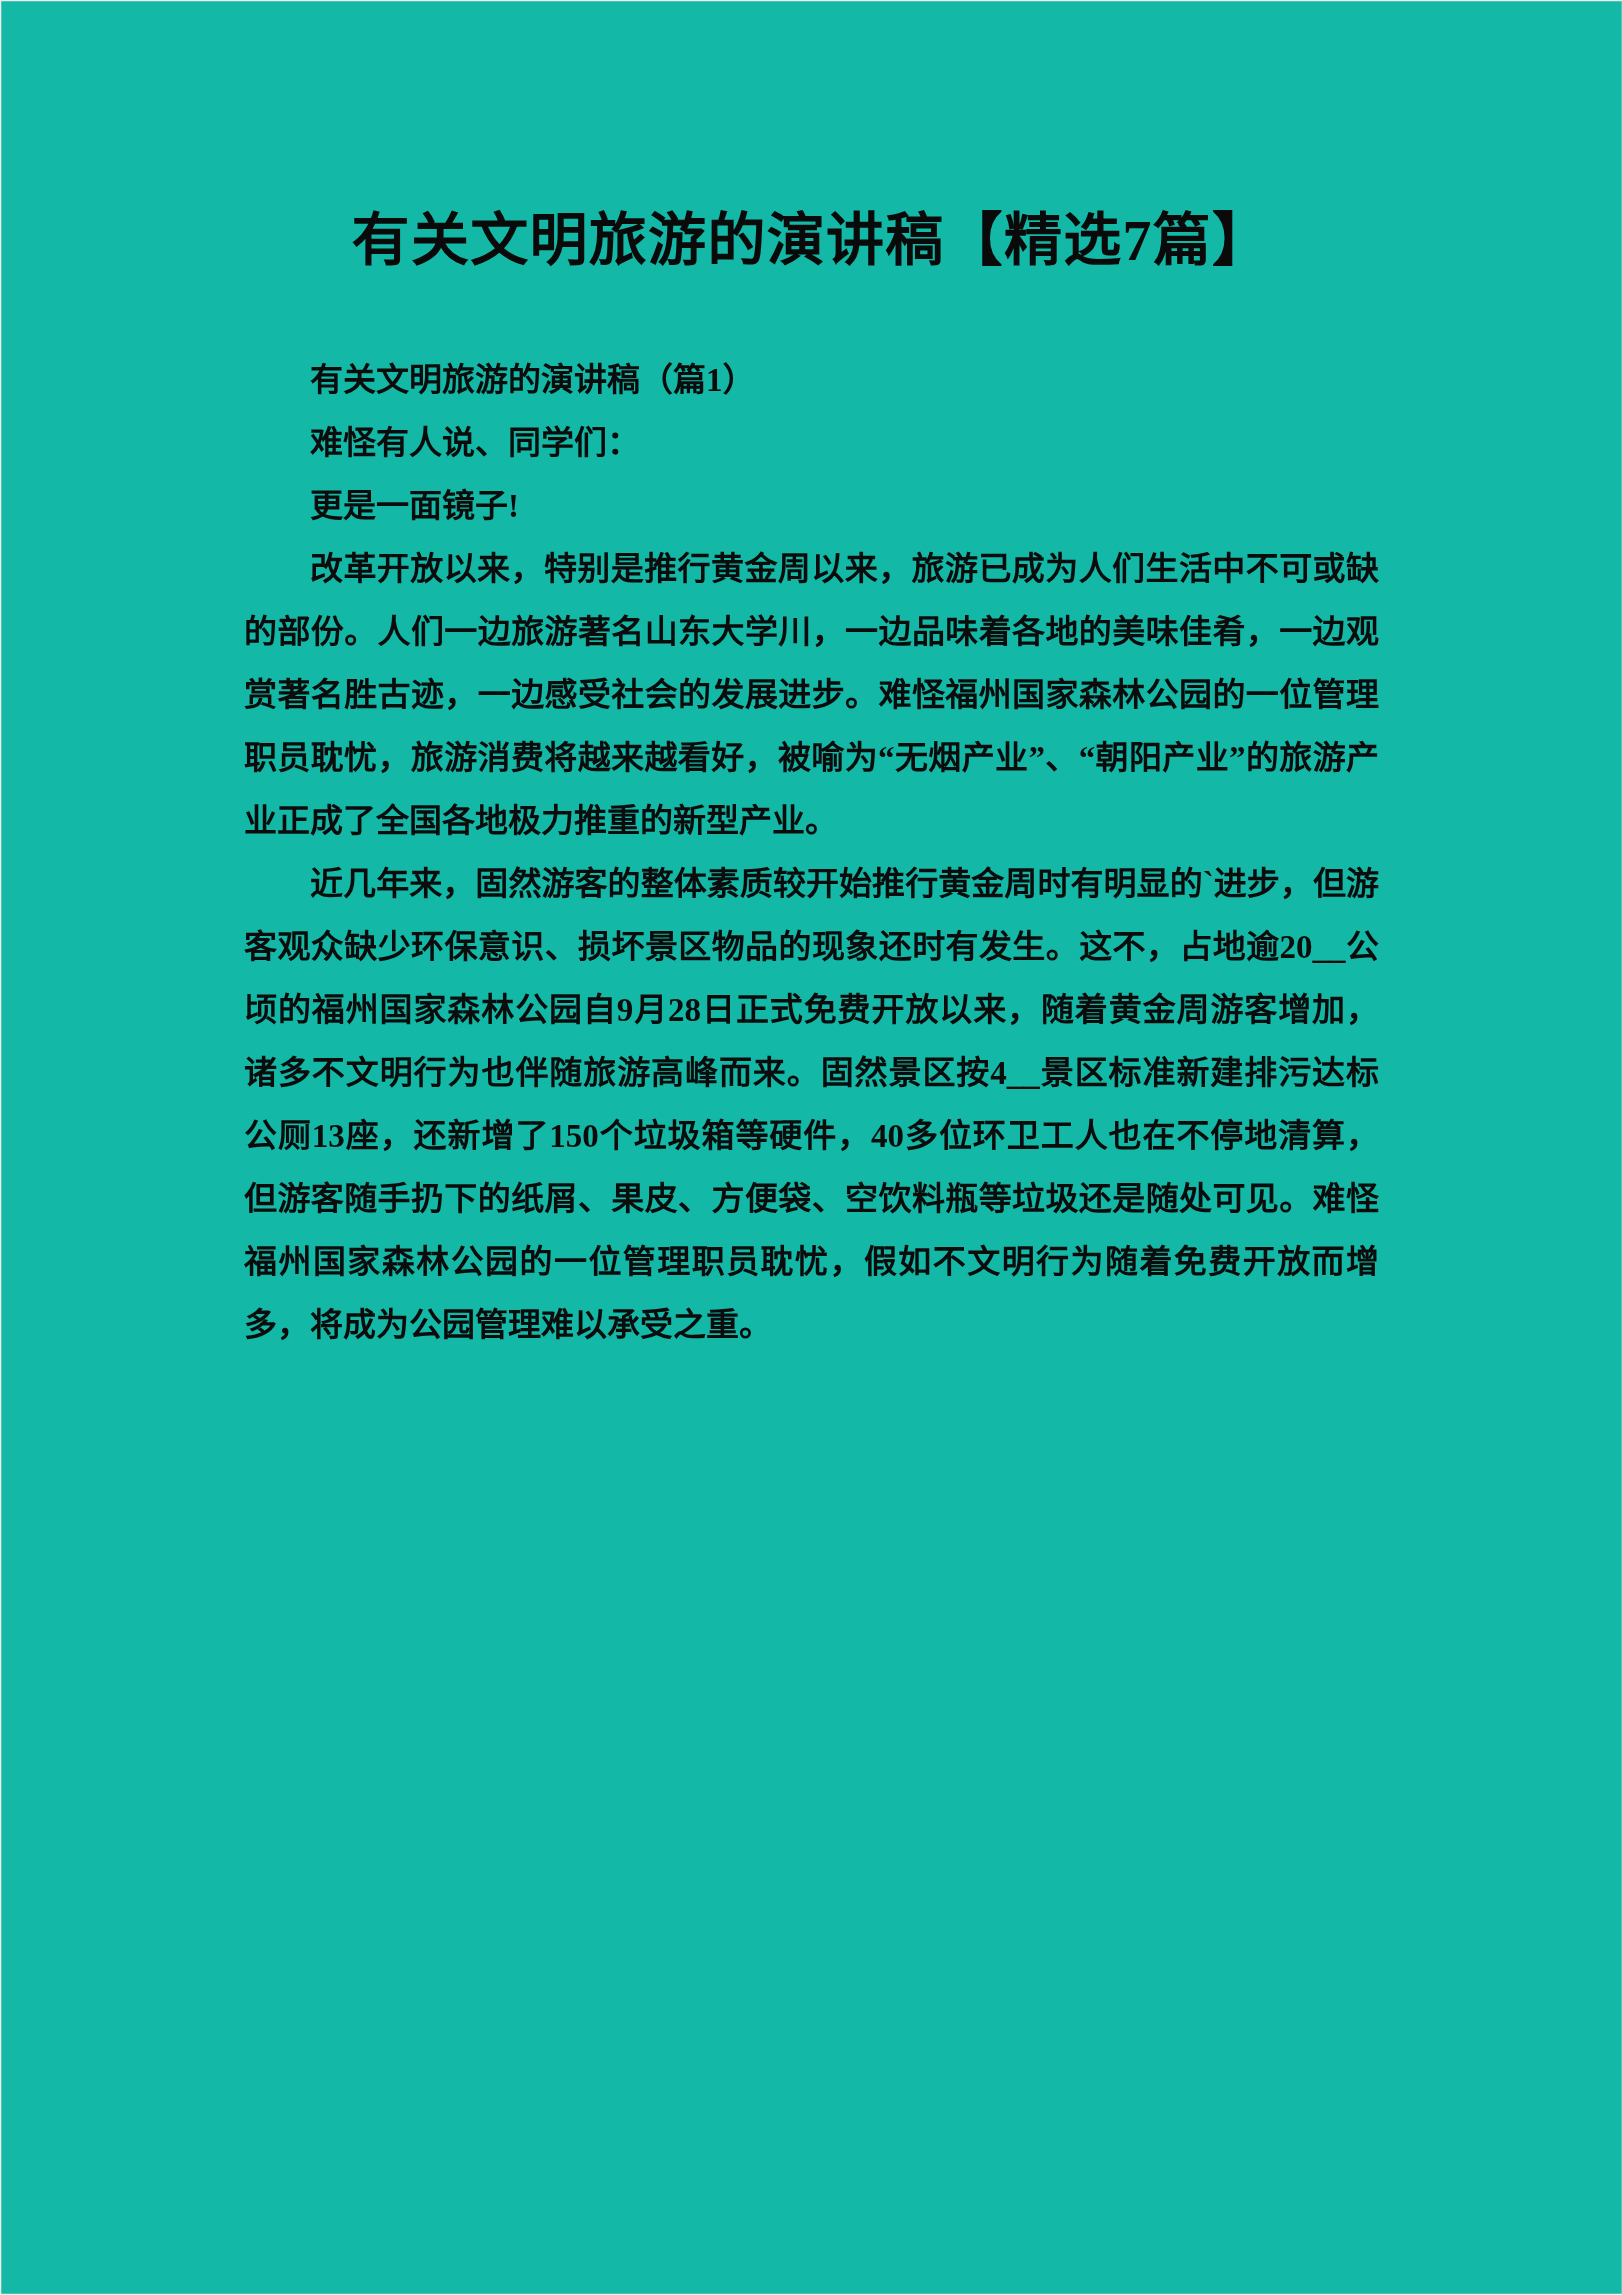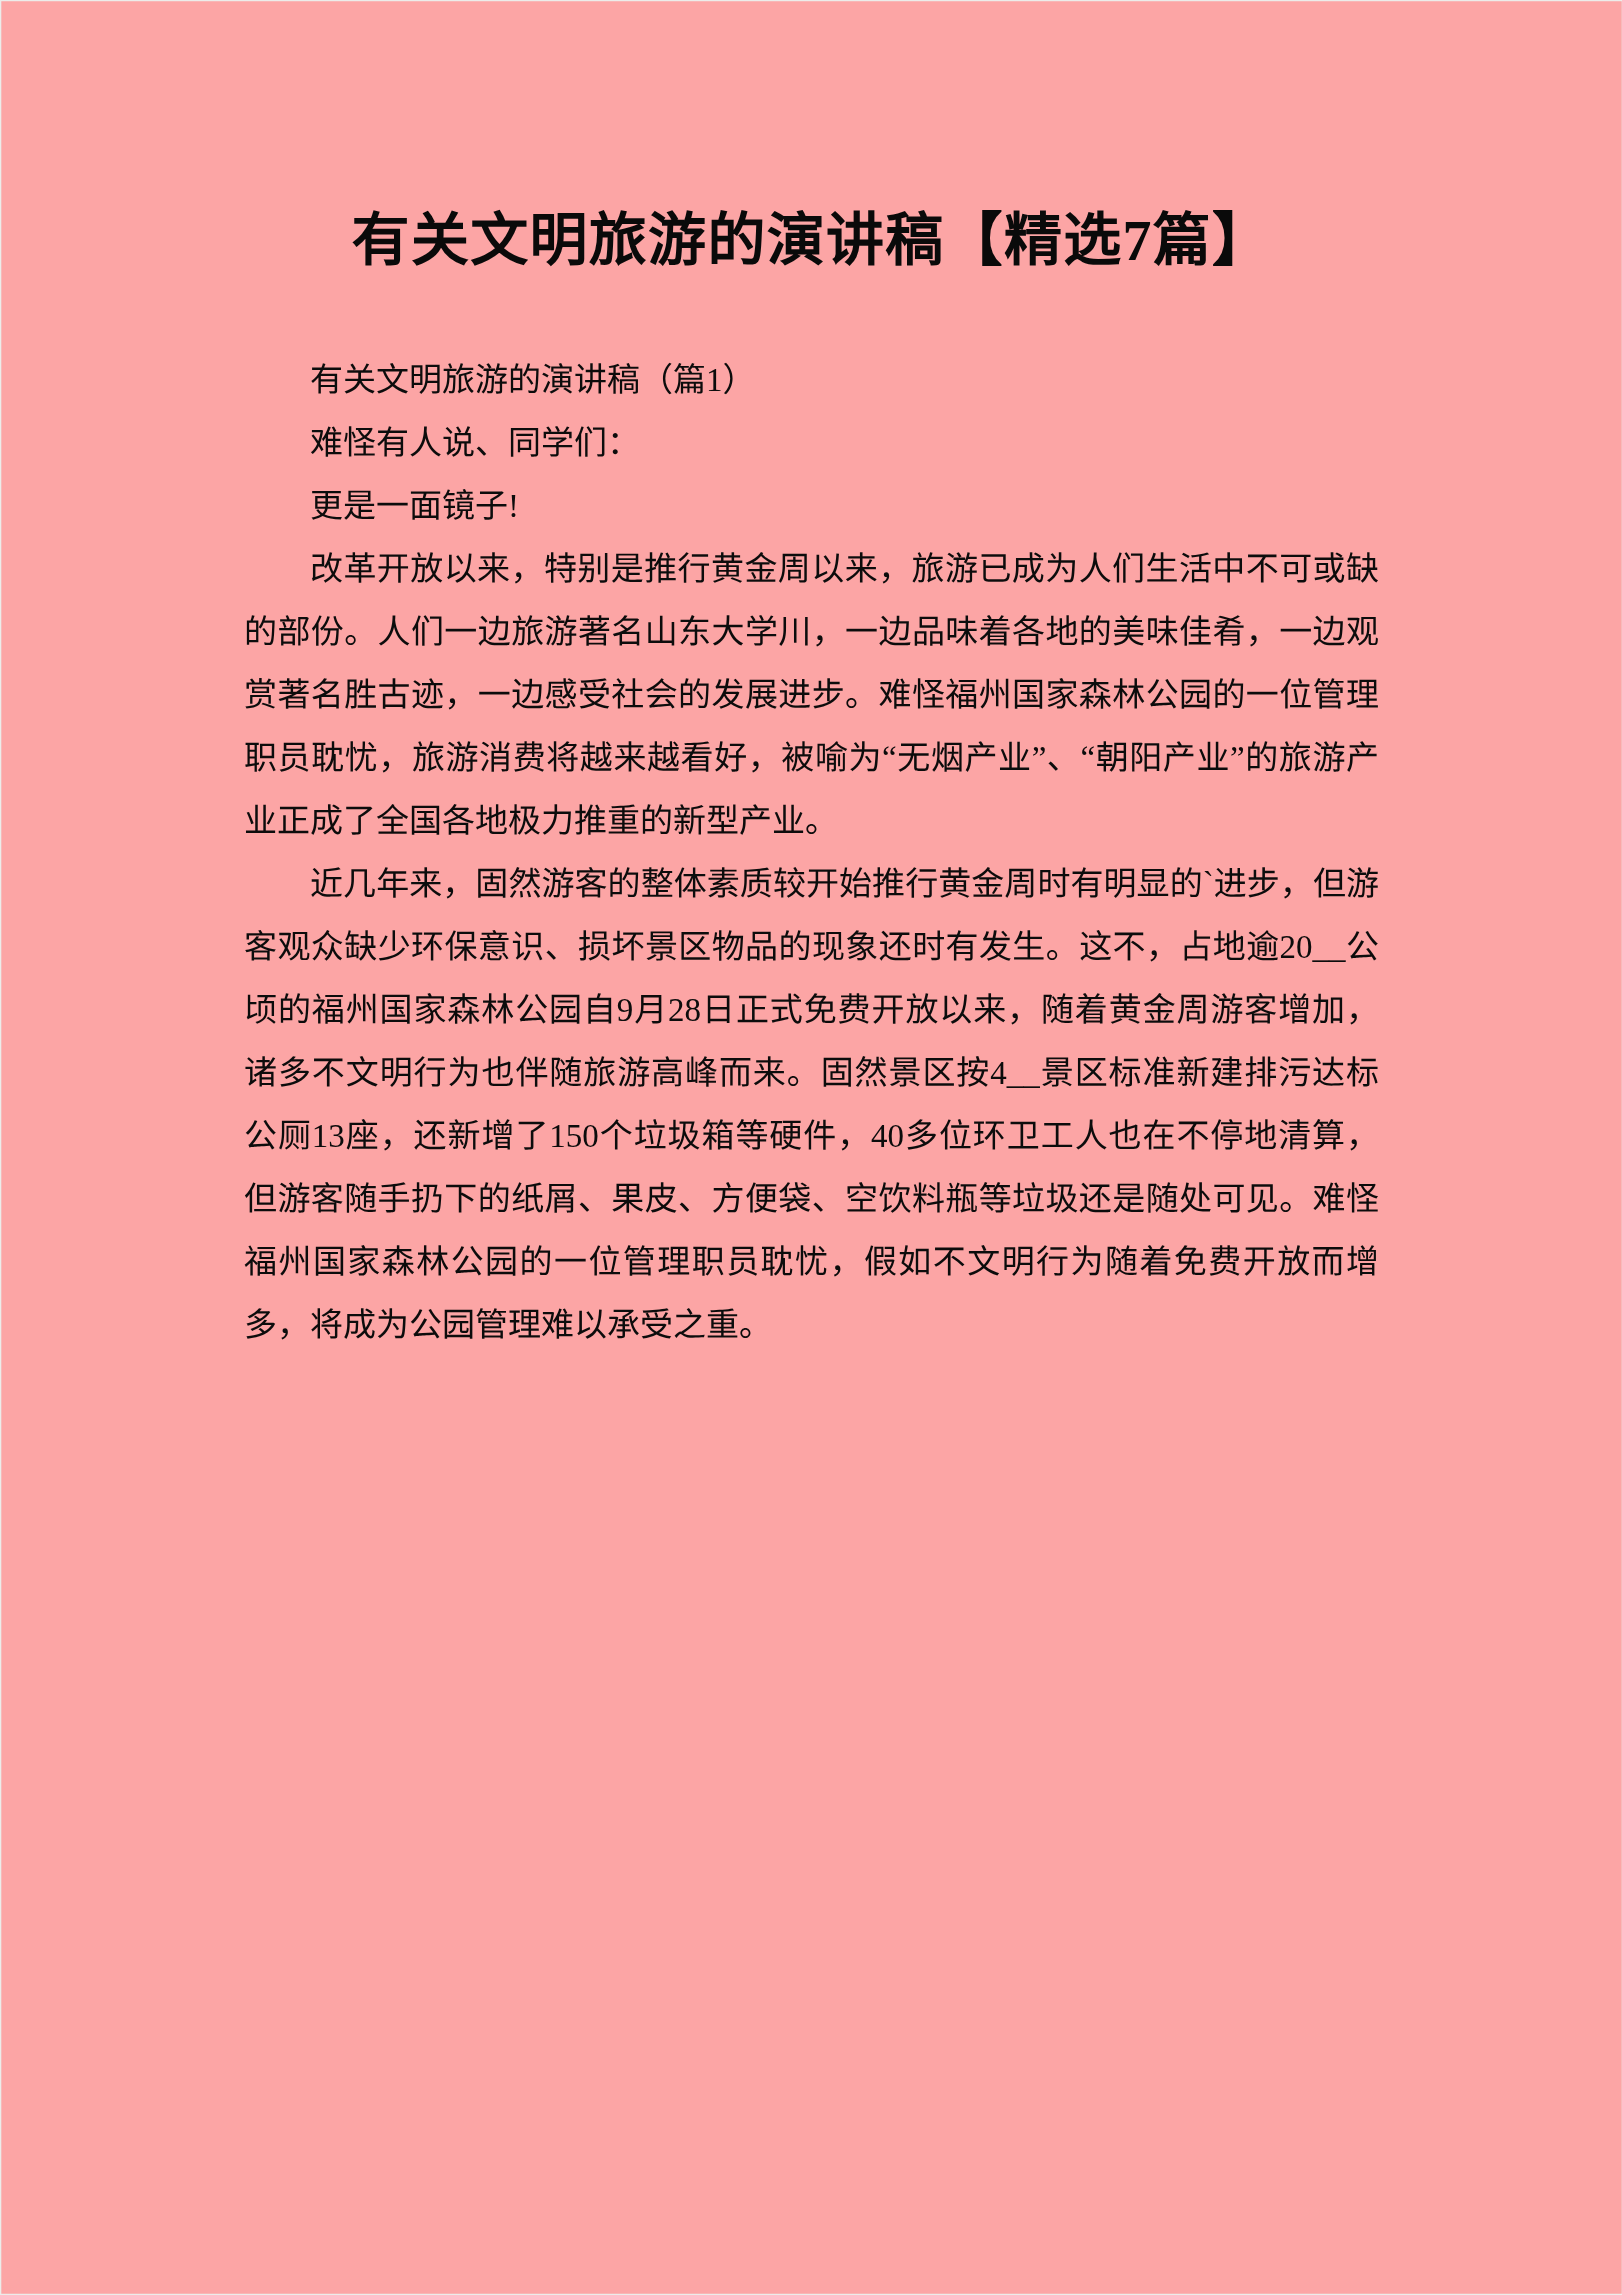--- a/index.html
+++ b/index.html
@@ -5,39 +5,40 @@
   html, body {
     margin: 0;
     padding: 0;
     background: #ffffff;
   }
   .page {
     position: relative;
     width: 1623px;
     height: 2295px;
     margin: 0 auto;
-    background: #fca5a5;
+    background: #14b8a6;
     box-shadow: inset 0 0 0 1.3px #ececea;
     overflow: hidden;
     font-family: "Liberation Serif", "DejaVu Serif", serif;
     color: #0c0c0c;
   }
   .doc-title {
     margin: 0;
     padding-top: 207px;
     font-size: 58px;
     line-height: 67px;
     font-weight: 700;
     text-align: center;
     letter-spacing: 1.3px;
     color: #0a0a0a;
   }
   .doc-body {
     width: 1135px;
     margin: 75px auto 0 auto;
+    font-weight: bold;
   }
   .doc-body p {
     margin: 0;
     font-size: 33px;
     line-height: 63px;
     text-indent: 2em;
     text-align: justify;
     text-justify: inter-ideograph;
     word-break: break-all;
     color: #0c0c0c;

